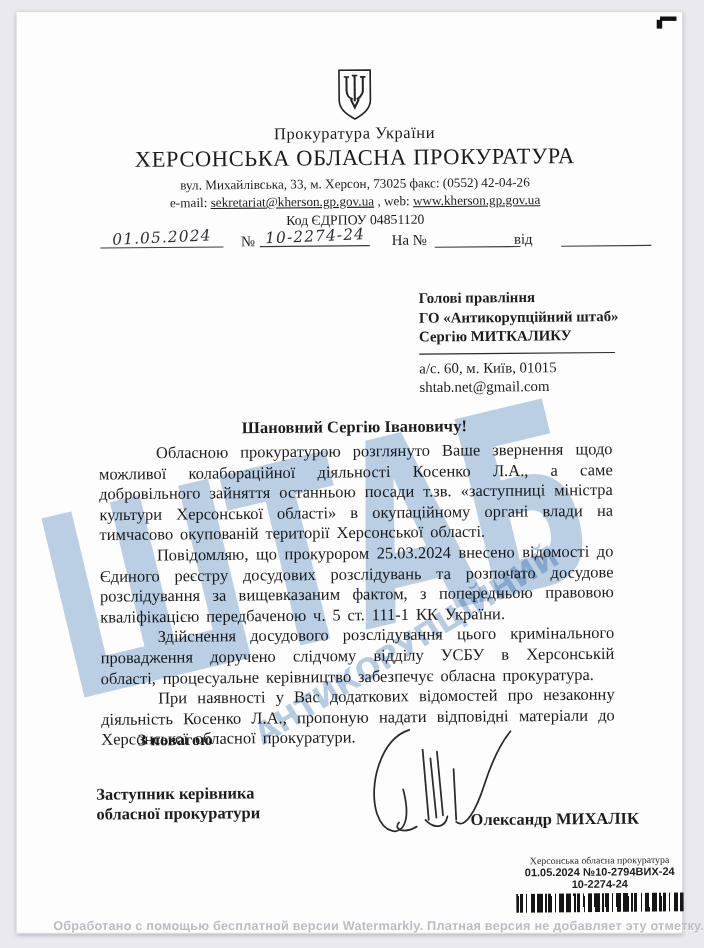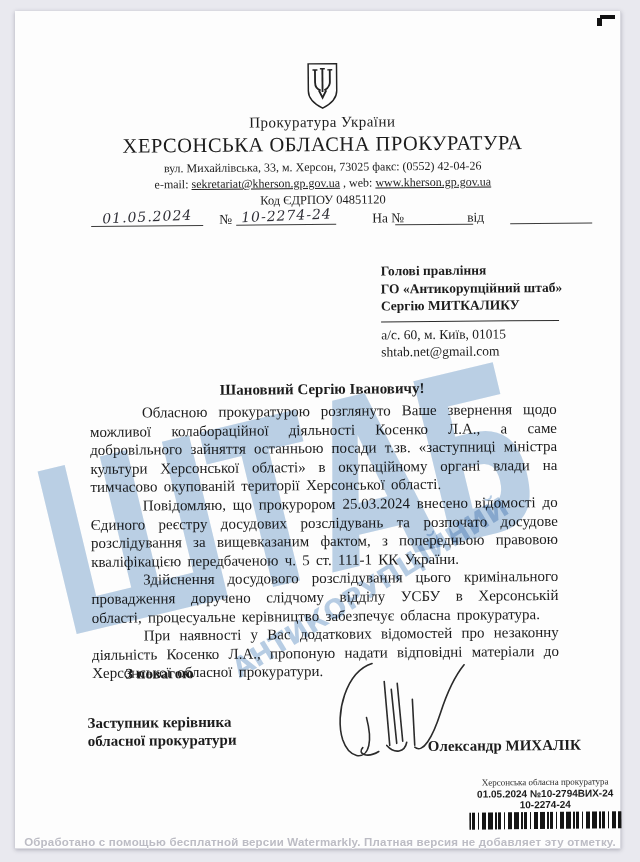--- a/index.html
+++ b/index.html
@@ -82,21 +82,21 @@
   .wm-small{
     position:absolute;left:196px;top:566px;width:300px;
     font-family:"DejaVu Sans",sans-serif;font-weight:bold;font-size:27px;
     color:rgba(124,164,206,.55);
     transform:rotate(-31deg);
     mix-blend-mode:multiply;pointer-events:none;z-index:30;white-space:nowrap;
   }
 
   
   .footer-note{
-    position:absolute;left:0;top:836px;width:640px;text-align:center;
+    position:absolute;left:0;top:836px;width:640px;text-align:right;
     font-family:"Liberation Sans","DejaVu Sans",sans-serif;
     font-size:11.5px;font-weight:bold;color:#bcbcc4;
     text-shadow:0 1px 0 rgba(255,255,255,.8);
     z-index:40;letter-spacing:.2px;
   }
 </style>
 </head>
 <body>
 
 <div class="sheet">
@@ -124,21 +124,21 @@
       <div class="org">ХЕРСОНСЬКА ОБЛАСНА ПРОКУРАТУРА</div>
       <div class="addr">вул. Михайлівська, 33, м. Херсон, 73025 факс: (0552) 42-04-26</div>
       <div class="mail"><span>e-mail: </span><span class="lnk">sekretariat@kherson.gp.gov.ua</span><span> , web: </span><span class="lnk">www.kherson.gp.gov.ua</span></div>
       <div class="edrpou">Код ЄДРПОУ 04851120</div>
     </div>
 
     <div class="refrow">
       <span class="abs uline" style="left:18px;top:0;width:112px;"><span class="hand">01.05.2024</span></span>
       <span class="abs" style="left:146px;top:4px;">№</span>
       <span class="abs uline" style="left:163px;top:0;width:100px;"><span class="hand">10-2274-24</span></span>
-      <span class="abs" style="left:299px;top:4px;">На №</span>
+      <span class="abs" style="left:283px;top:4px;">На №</span>
       <span class="abs uline" style="left:322px;top:0;width:78px;height:18px;"></span>
       <span class="abs" style="left:394px;top:4px;">від</span>
       <span class="abs uline" style="left:437px;top:0;width:82px;height:18px;"></span>
     </div>
 
     <div class="recipient">
       <div>Голові правління</div>
       <div>ГО «Антикорупційний штаб»</div>
       <div>Сергію МИТКАЛИКУ</div>
       <hr class="sep">

